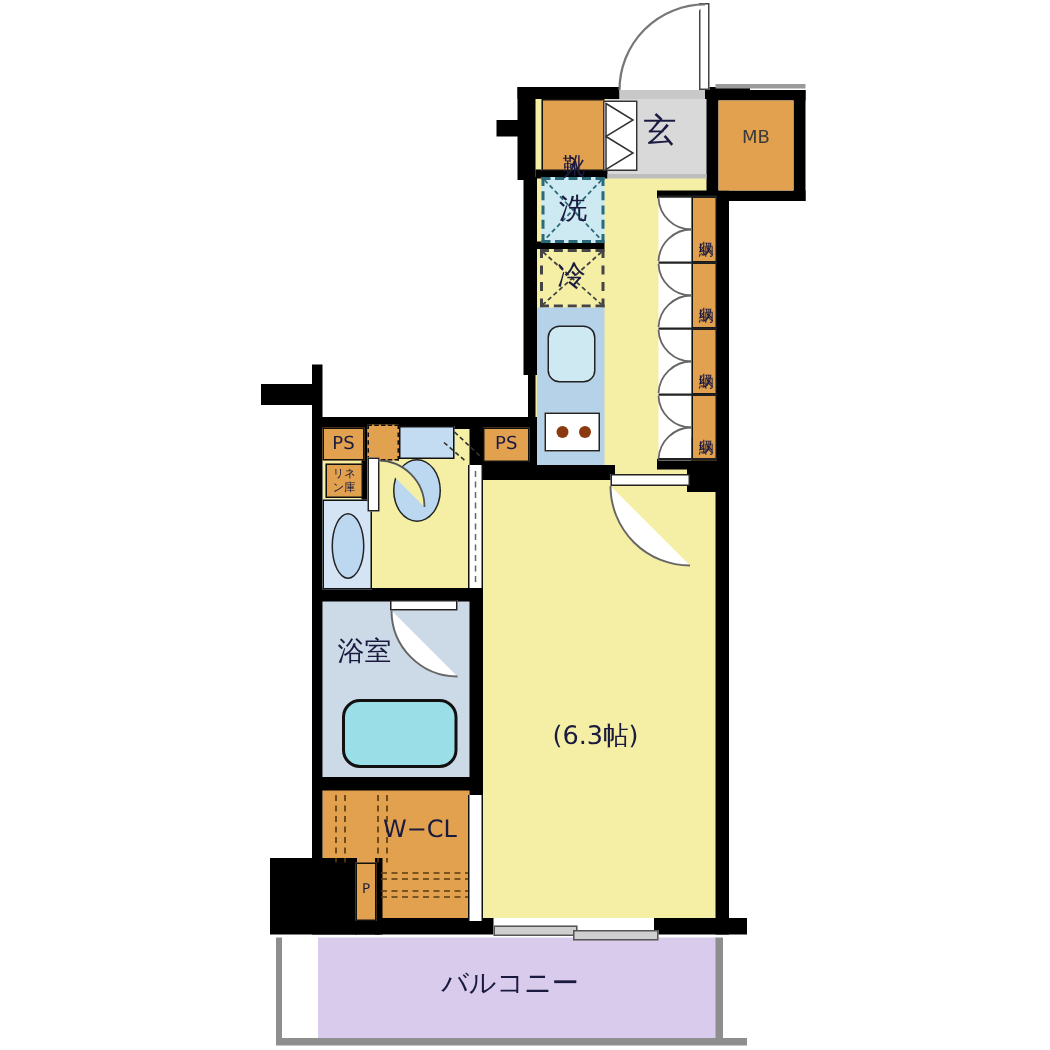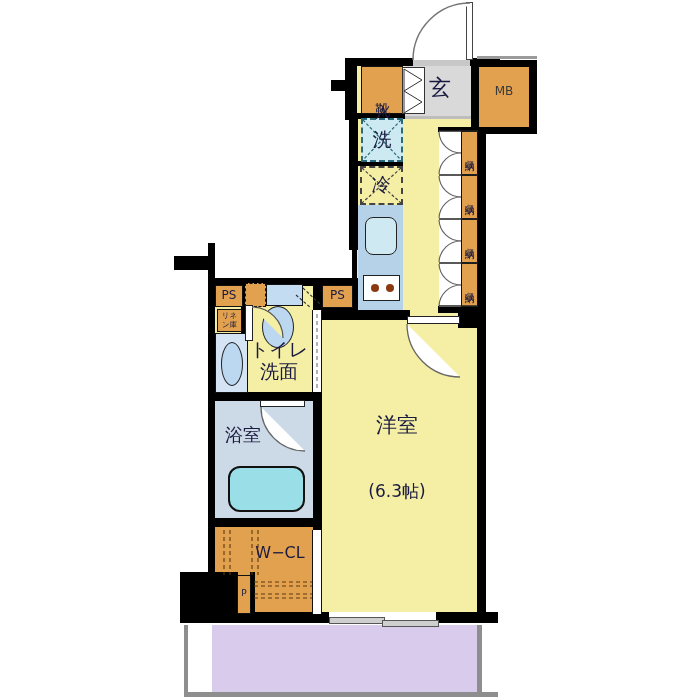--- a/index.html
+++ b/index.html
@@ -190,22 +190,19 @@
   <div class="lbl" style="left:360px;top:172px;width:42px;height:26px;font-size:19px;">冷</div>
   <div class="lbl vtext" style="left:461px;top:133px;width:17px;height:40px;font-size:10px;">収納</div>
   <div class="lbl vtext" style="left:461px;top:177px;width:17px;height:40px;font-size:10px;">収納</div>
   <div class="lbl vtext" style="left:461px;top:221px;width:17px;height:40px;font-size:10px;">収納</div>
   <div class="lbl vtext" style="left:461px;top:265px;width:17px;height:40px;font-size:10px;">収納</div>
   <div class="lbl" style="left:215px;top:287px;width:28px;height:18px;font-size:12px;">PS</div>
   <div class="lbl" style="left:322px;top:287px;width:31px;height:18px;font-size:12px;">PS</div>
   <div class="lbl" style="left:217px;top:310px;width:25px;height:21px;font-size:7.5px;flex-direction:column;">
     <span>リネ</span><span>ン庫</span>
   </div>
-  <div class="lbl" style="left:246px;top:330px;width:66px;height:62px;font-size:19px;flex-direction:column;">
-    <span>トイレ</span><span>洗面</span>
-  </div>
   <div class="lbl" style="left:214px;top:422px;width:58px;height:26px;font-size:18px;">浴室</div>
-  <div class="lbl" style="left:345px;top:410px;width:104px;height:30px;font-size:21px;">洋室</div>
   <div class="lbl" style="left:345px;top:444px;width:104px;height:26px;font-size:17px;margin-top:35px;">(6.3帖)</div>
   <div class="lbl" style="left:248px;top:540px;width:64px;height:26px;font-size:16px;">W−CL</div>
   <div class="lbl" style="left:237px;top:583px;width:14px;height:20px;font-size:9px;">P</div>
+  <div class="lbl" style="left:280px;top:642px;width:120px;height:28px;font-size:18px;">バルコニー</div>
 
 </div>
 
 </body></html>

